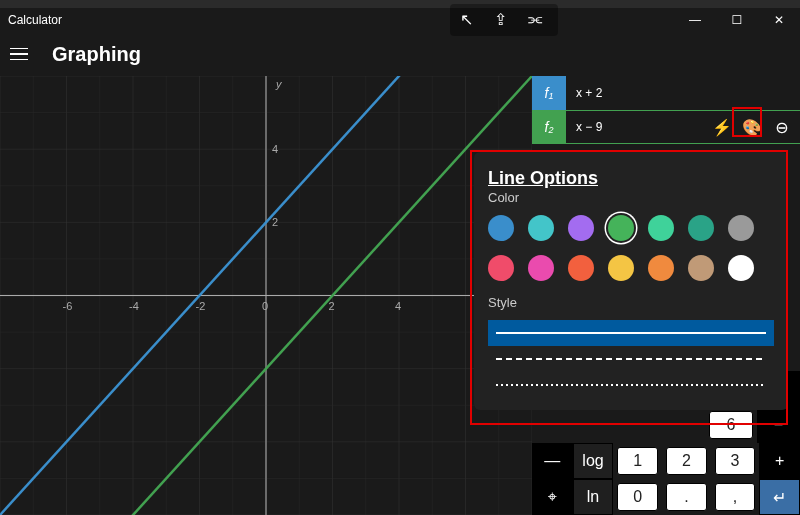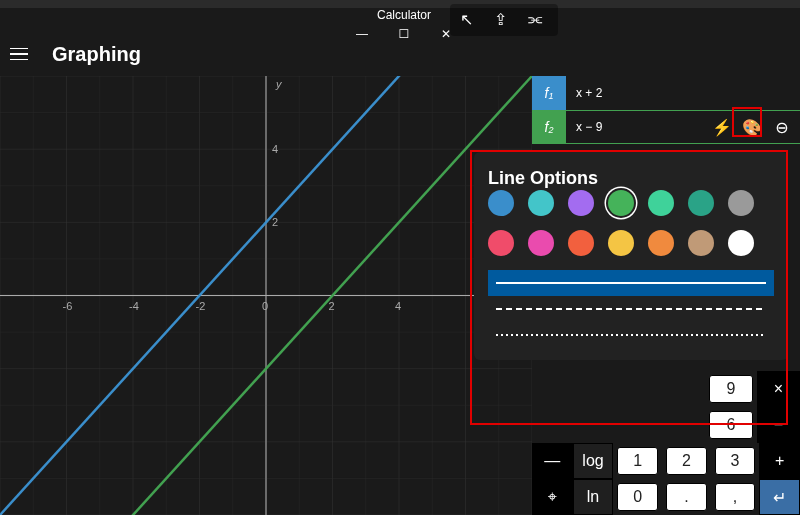--- a/index.html
+++ b/index.html
@@ -1,18 +1,18 @@
 <!DOCTYPE html>
 <html><head>
 <meta charset="utf-8">
 <style>
   * { box-sizing: border-box; margin: 0; padding: 0; font-family: "Segoe UI", sans-serif; }
   body { width: 800px; height: 515px; background: #1a1a1a; color: #fff; overflow: hidden; position: relative; }
   .menubar { height: 8px; background: #2b2b2b; display: flex; align-items: center; font-size: 10px; color: #ccc; padding: 0 6px; gap: 10px; overflow:hidden;}
-  .titlebar { height: 24px; display: flex; align-items: center; justify-content: space-between; font-size: 12px; padding: 0 0 0 8px; color:#fff;flex-direction:column;}
+  .titlebar { height: 24px; display: flex; align-items: center; justify-content: space-between; font-size: 12px; padding: 0 0 0 8px; color:#fff;}
   .titlebar-controls { display: flex; }
   .titlebar-controls div { width: 42px; height: 24px; display:flex; align-items:center; justify-content:center; }
   .header { height: 44px; display: flex; align-items: center; padding: 0 10px; gap: 24px; }
   .hamburger { width: 18px; display:flex; flex-direction:column; gap:4px;}
   .hamburger span{height:1.5px;background:#fff;}
   .header-title { font-size: 20px; font-weight:600;}
   .content { position: relative; height: 439px; display: flex; }
   .graph-area { width: 532px; height: 100%; position: relative; overflow:hidden;}
   svg.grid { position:absolute; inset:0;}
   .right-area { width: 268px; height: 100%; position: relative; background:#1a1a1a;}
@@ -21,21 +21,21 @@
   .func-row { height:34px; display:flex; align-items:center; padding:0 8px 0 0; gap:10px; position:relative;}
   .func-swatch { width:34px; height:34px; display:flex; align-items:center; justify-content:center; font-style:italic; font-size:14px; color:#fff;}
   .func-sub{font-size:9px; margin-top:6px;}
   .func-expr{font-size:12px;}
   .func-tools{margin-left:auto;display:flex;gap:10px;align-items:center;}
   .func-tools div{width:20px;height:20px;display:flex;align-items:center;justify-content:center;}
   .red-box{position:absolute; border:2px solid #e10000;}
   .red-small{left:732px; top:107px; width:30px;height:30px;}
   .red-big{left:470px; top:150px; width:318px; height:275px;}
   .popup{position:absolute; left:474px; top:152px; width:314px; background:#222; border-radius:6px; padding:16px 14px 12px 14px;}
-  .popup h3{font-size:18px; font-weight:600; margin-bottom:1px;}
+  .popup h3{font-size:18px; font-weight:600; margin-bottom:1px;text-decoration:underline;}
   .popup .lbl{font-size:13px;color:#ccc;margin-bottom:10px;}
   .swatches{display:flex;gap:14px;flex-wrap:wrap;margin-bottom:14px;}
   .sw{width:26px;height:26px;border-radius:50%;}
   .sw.sel{box-shadow:0 0 0 2px #222,0 0 0 3.5px #fff;}
   .style-row{height:26px;display:flex;align-items:center;padding:0 8px;}
   .style-row.sel{background:#005a9e;}
   .style-line{width:100%;}
   .keypad{position:absolute;right:0;bottom:0;width:268px;}
   .krow{display:flex;height:36px;}
   .kcell{flex:1;border:0.5px solid #000;display:flex;align-items:center;justify-content:center;font-size:16px;background:#111;}
@@ -179,36 +179,38 @@
 </div>
 
 <div class="toolbar-float">
   <div>↖</div>
   <div>⇪</div>
   <div>⫘</div>
 </div>
 
 <div class="popup">
   <h3>Line Options</h3>
+  <div class="lbl">Color</div>
   <div class="swatches" id="swatches">
       <div class="sw" style="background: rgb(58, 142, 203);"></div>
       <div class="sw" style="background: rgb(67, 197, 201);"></div>
       <div class="sw" style="background: rgb(163, 108, 240);"></div>
       <div class="sw sel" style="background: rgb(69, 179, 90);"></div>
       <div class="sw" style="background: rgb(63, 210, 154);"></div>
       <div class="sw" style="background: rgb(42, 163, 135);"></div>
       <div class="sw" style="background: rgb(154, 154, 154);"></div>
       <div class="sw" style="background: rgb(240, 76, 106);"></div>
       <div class="sw" style="background: rgb(234, 75, 174);"></div>
       <div class="sw" style="background: rgb(242, 96, 62);"></div>
       <div class="sw" style="background: rgb(244, 197, 68);"></div>
       <div class="sw" style="background: rgb(240, 138, 62);"></div>
       <div class="sw" style="background: rgb(192, 154, 119);"></div>
       <div class="sw" style="background: rgb(255, 255, 255);"></div>
     </div>
+  <div class="lbl">Style</div>
   <div id="styles">
       <div class="style-row sel">
         <svg class="style-line" height="2">
           <line x1="0" y1="1" x2="300" y2="1" stroke="#fff" stroke-width="2" stroke-dasharray="none"></line>
         </svg>
       </div>
       <div class="style-row">
         <svg class="style-line" height="2">
           <line x1="0" y1="1" x2="300" y2="1" stroke="#fff" stroke-width="2" stroke-dasharray="6,4"></line>
         </svg>

